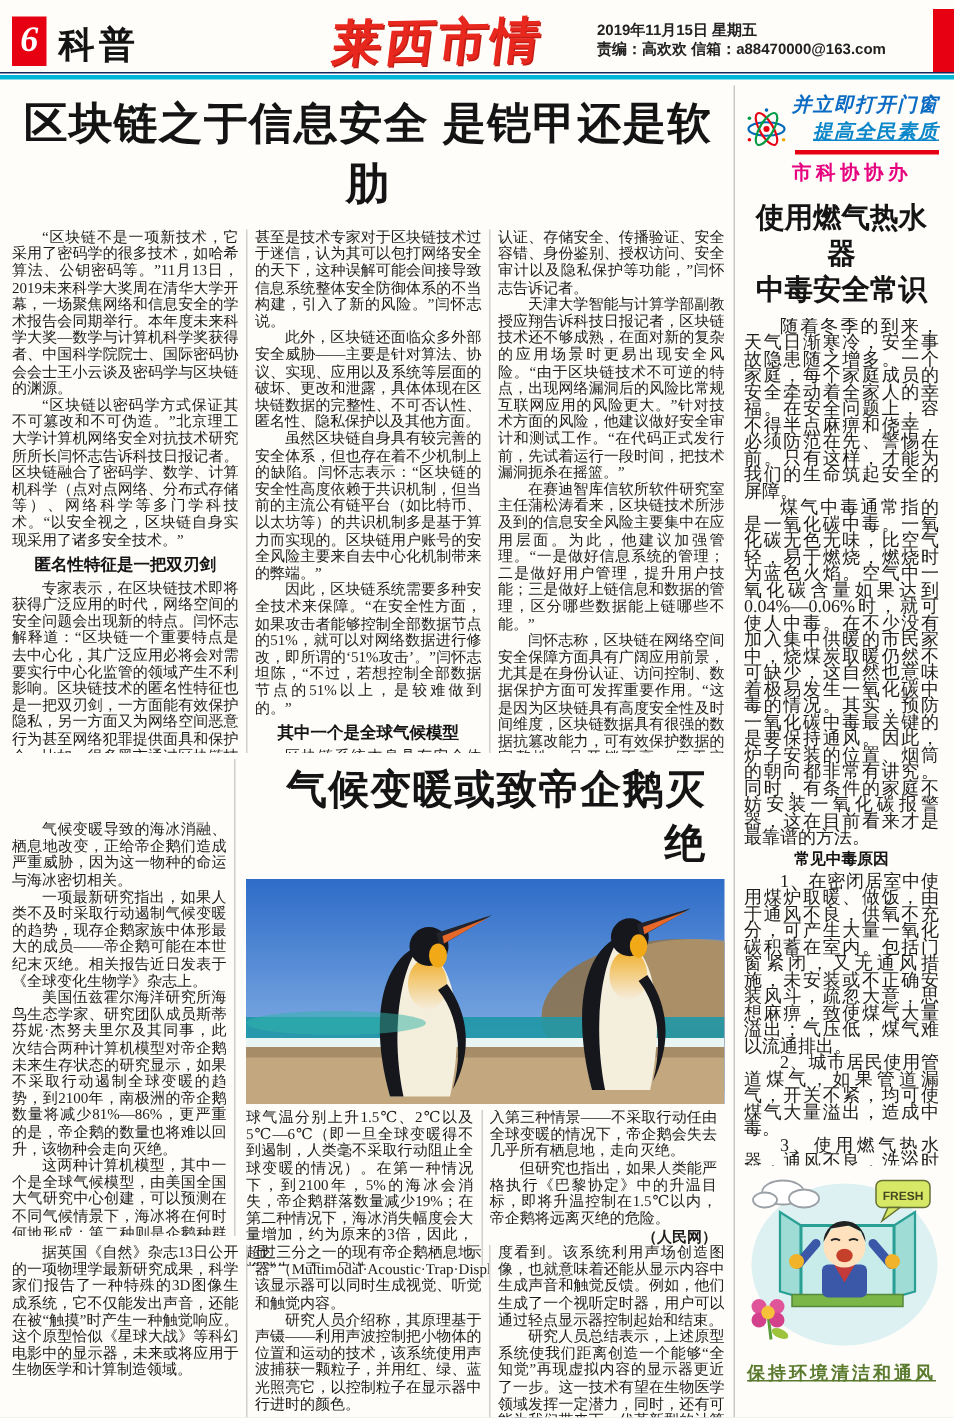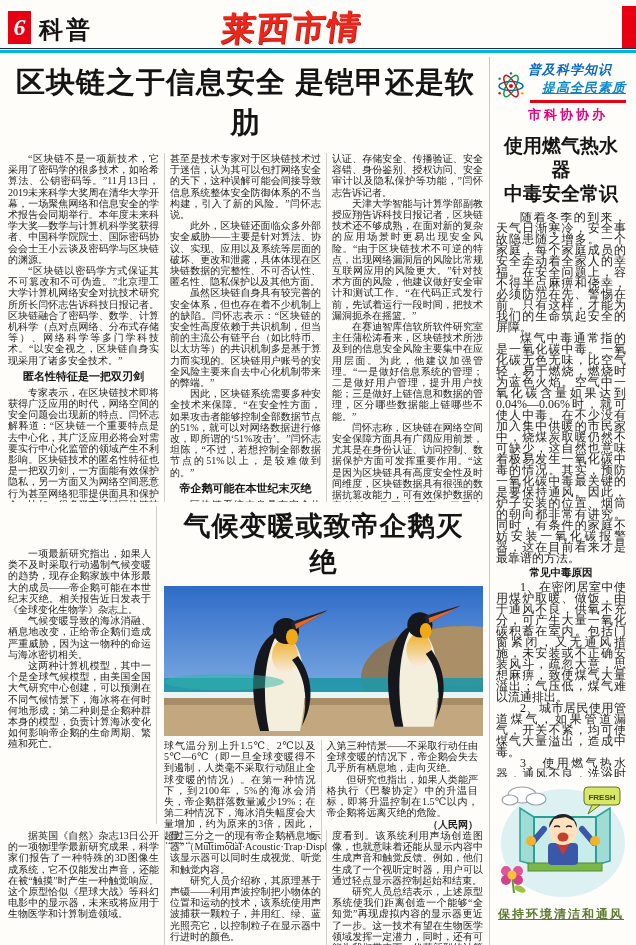--- a/index.html
+++ b/index.html
@@ -34,21 +34,21 @@
   .cols3 .col{ flex:1; padding:0 5px; border-right:1px solid #cfcfc9; overflow:hidden; }
   .cols3 .col:first-child{ padding-left:0; }
   .cols3 .col:last-child{ border-right:none; padding-right:0; }
   
   .art-bc h1{ font:900 29px "Liberation Sans",sans-serif; text-align:center; letter-spacing:1px; margin:6px 0 10px; }
   .art-bc .cols3{ height:349px; }
   
   .art-pg{ display:flex; height:318px; margin-top:4px; }
   .pg-left{ width:158px; padding:42px 5px 0 0; border-right:1px solid #cfcfc9; overflow:hidden; }
   .pg-right{ flex:1; padding-left:7px; }
-  .art-pg h2{ font:900 27px "Liberation Sans",sans-serif; text-align:center; letter-spacing:1px; margin:2px 12px 6px; }
+  .art-pg h2{ font:900 27px "Liberation Sans",sans-serif; text-align:right; letter-spacing:1px; margin:2px 12px 6px; }
   .photo{ width:100%; height:150px; overflow:hidden; background:#5a87c8; }
   .photo svg{ display:block; }
   .cols2{ display:flex; height:104px; margin-top:4px; }
   .cols2 .col{ flex:1; padding:0 5px; overflow:hidden; }
   .cols2 .col:first-child{ border-right:1px solid #cfcfc9; padding-left:0; }
   
   .art-3d{ margin-top:6px; }
   .art-3d h1{ font:900 26px "Liberation Sans",sans-serif; text-align:center; letter-spacing:1px; margin:4px 0 8px; }
   .art-3d .cols3{ height:118px; }
   
@@ -69,20 +69,24 @@
 <body>
 
 <div class="page">
 
   <div class="hdr">
     <div class="pagenum-box">
       <span>6</span>
     </div>
     <div class="section-name">科普</div>
     <div class="masthead">莱西市情</div>
+    <div class="hdr-right">
+      <div>2019年11月15日 星期五</div>
+      <div>责编：高欢欢 信箱：a88470000@163.com</div>
+    </div>
     <div class="red-bar"></div>
   </div>
   <div class="rule-dark"></div>
   <div class="rule-cyan"></div>
 
   <div class="content">
 
     <div class="main">
 
       <section class="art-bc">
@@ -92,36 +96,37 @@
               <p class="para">“区块链不是一项新技术，它采用了密码学的很多技术，如哈希算法、公钥密码等。”11月13日，2019未来科学大奖周在清华大学开幕，一场聚焦网络和信息安全的学术报告会同期举行。本年度未来科学大奖—数学与计算机科学奖获得者、中国科学院院士、国际密码协会会士王小云谈及密码学与区块链的渊源。</p>
               <p class="para">“区块链以密码学方式保证其不可篡改和不可伪造。”北京理工大学计算机网络安全对抗技术研究所所长闫怀志告诉科技日报记者。区块链融合了密码学、数学、计算机科学（点对点网络、分布式存储等）、网络科学等多门学科技术。“以安全视之，区块链自身实现采用了诸多安全技术。”</p>
               <div class="subhead">匿名性特征是一把双刃剑</div>
               <p class="para">专家表示，在区块链技术即将获得广泛应用的时代，网络空间的安全问题会出现新的特点。闫怀志解释道：“区块链一个重要特点是去中心化，其广泛应用必将会对需要实行中心化监管的领域产生不利影响。区块链技术的匿名性特征也是一把双刃剑，一方面能有效保护隐私，另一方面又为网络空间恶意行为甚至网络犯罪提供面具和保护伞。比如，很多黑市通过区块链技术洗钱来逃避打击。”</p>
             </div>
           <div class="col">
               <p class="para cont">甚至是技术专家对于区块链技术过于迷信，认为其可以包打网络安全的天下，这种误解可能会间接导致信息系统整体安全防御体系的不当构建，引入了新的风险。”闫怀志说。</p>
               <p class="para">此外，区块链还面临众多外部安全威胁——主要是针对算法、协议、实现、应用以及系统等层面的破坏、更改和泄露，具体体现在区块链数据的完整性、不可否认性、匿名性、隐私保护以及其他方面。</p>
               <p class="para">虽然区块链自身具有较完善的安全体系，但也存在着不少机制上的缺陷。闫怀志表示：“区块链的安全性高度依赖于共识机制，但当前的主流公有链平台（如比特币、以太坊等）的共识机制多是基于算力而实现的。区块链用户账号的安全风险主要来自去中心化机制带来的弊端。”</p>
               <p class="para">因此，区块链系统需要多种安全技术来保障。“在安全性方面，如果攻击者能够控制全部数据节点的51%，就可以对网络数据进行修改，即所谓的‘51%攻击’。”闫怀志坦陈，“不过，若想控制全部数据节点的51%以上，是较难做到的。”</p>
-              <div class="subhead">帝企鹅可能在本世纪末灭绝</div>
+              <div class="subhead">其中一个是全球气候模型</div>
               <p class="para">区块链系统本身具有安全体系，可以用于网络安全领域。“区块链自身安全体系是指为了实现区块链基础架构和功能而采用的安全技术。在该技术体系中，采用的是加密、数字签名、时间戳等安全技术，实现数据区块保密、节点</p>
             </div>
           <div class="col">
               <p class="para cont">认证、存储安全、传播验证、安全容错、身份鉴别、授权访问、安全审计以及隐私保护等功能，”闫怀志告诉记者。</p>
               <p class="para">天津大学智能与计算学部副教授应翔告诉科技日报记者，区块链技术还不够成熟，在面对新的复杂的应用场景时更易出现安全风险。“由于区块链技术不可逆的特点，出现网络漏洞后的风险比常规互联网应用的风险更大。”针对技术方面的风险，他建议做好安全审计和测试工作。“在代码正式发行前，先试着运行一段时间，把技术漏洞扼杀在摇篮。”</p>
               <p class="para">在赛迪智库信软所软件研究室主任蒲松涛看来，区块链技术所涉及到的信息安全风险主要集中在应用层面。为此，他建议加强管理。“一是做好信息系统的管理；二是做好用户管理，提升用户技能；三是做好上链信息和数据的管理，区分哪些数据能上链哪些不能。”</p>
               <p class="para">闫怀志称，区块链在网络空间安全保障方面具有广阔应用前景，尤其是在身份认证、访问控制、数据保护方面可发挥重要作用。“这是因为区块链具有高度安全性及时间维度，区块链数据具有很强的数据抗篡改能力，可有效保护数据的完整性，且开销不高、便于实施。”</p>
             </div>
         </div>
       </section>
 
       <section class="art-pg">
         <div class="pg-left">
+            <p class="para">气候变暖导致的海冰消融、栖息地改变，正给帝企鹅们造成严重威胁，因为这一物种的命运与海冰密切相关。</p>
             <p class="para">一项最新研究指出，如果人类不及时采取行动遏制气候变暖的趋势，现存企鹅家族中体形最大的成员——帝企鹅可能在本世纪末灭绝。相关报告近日发表于《全球变化生物学》杂志上。</p>
-            <p class="para">气候变暖导致的海冰消融、栖息地改变，正给帝企鹅们造成严重威胁，因为这一物种的命运与海冰密切相关。</p>
+            <p class="para">美国伍兹霍尔海洋研究所海鸟生态学家、研究团队成员斯蒂芬妮·杰努夫里尔及其同事，此次结合两种计算机模型对帝企鹅未来生存状态的研究显示，如果不采取行动遏制全球变暖的趋势，到2100年，南极洲的帝企鹅数量将减少81%—86%，更严重的是，帝企鹅的数量也将难以回升，该物种会走向灭绝。</p>
             <p class="para">这两种计算机模型，其中一个是全球气候模型，由美国全国大气研究中心创建，可以预测在不同气候情景下，海冰将在何时何地形成；第二种则是企鹅种群本身的模型，负责计算海冰变化如何影响帝企鹅的生命周期、繁殖和死亡。</p>
           </div>
         <div class="pg-right">
           <h2>气候变暖或致帝企鹅灭绝</h2>
           <div class="photo">
             <svg width="319" height="150" viewBox="0 0 319 150">
               <defs>
                 <linearGradient id="sky" x1="0" y1="0" x2="0" y2="1">
                   <stop offset="0" stop-color="#2e6cc8"></stop>
                     <stop offset="1" stop-color="#9cc2ec"></stop>
@@ -198,21 +203,21 @@
           <ellipse rx="20" ry="7.5" fill="none" stroke="#0068b7" stroke-width="2.4"></ellipse>
           <ellipse rx="20" ry="7.5" fill="none" stroke="#e60012" stroke-width="2.4" transform="rotate(60)"></ellipse>
           <ellipse rx="20" ry="7.5" fill="none" stroke="#009944" stroke-width="2.4" transform="rotate(120)"></ellipse>
           <circle r="3.4" fill="#e60012"></circle>
           <circle cx="0" cy="-21" r="2" fill="#0068b7"></circle>
           <circle cx="19" cy="12" r="2" fill="#f5a500"></circle>
           <circle cx="-19" cy="12" r="2" fill="#e60012"></circle>
           <circle cx="-19" cy="-12" r="2" fill="#009944"></circle>
         </svg>
         <div class="sci-text">
-          <div class="slogan">普及科学知识</div>
+          <div class="slogan">并立即打开门窗</div>
           <div class="slogan l2">提高全民素质</div>
           <div class="red-line"></div>
           <div class="organizer">市科协协办</div>
         </div>
       </div>
 
       <div class="sb-title">
         <div>使用燃气热水器</div>
         <div>中毒安全常识</div>
       </div>

